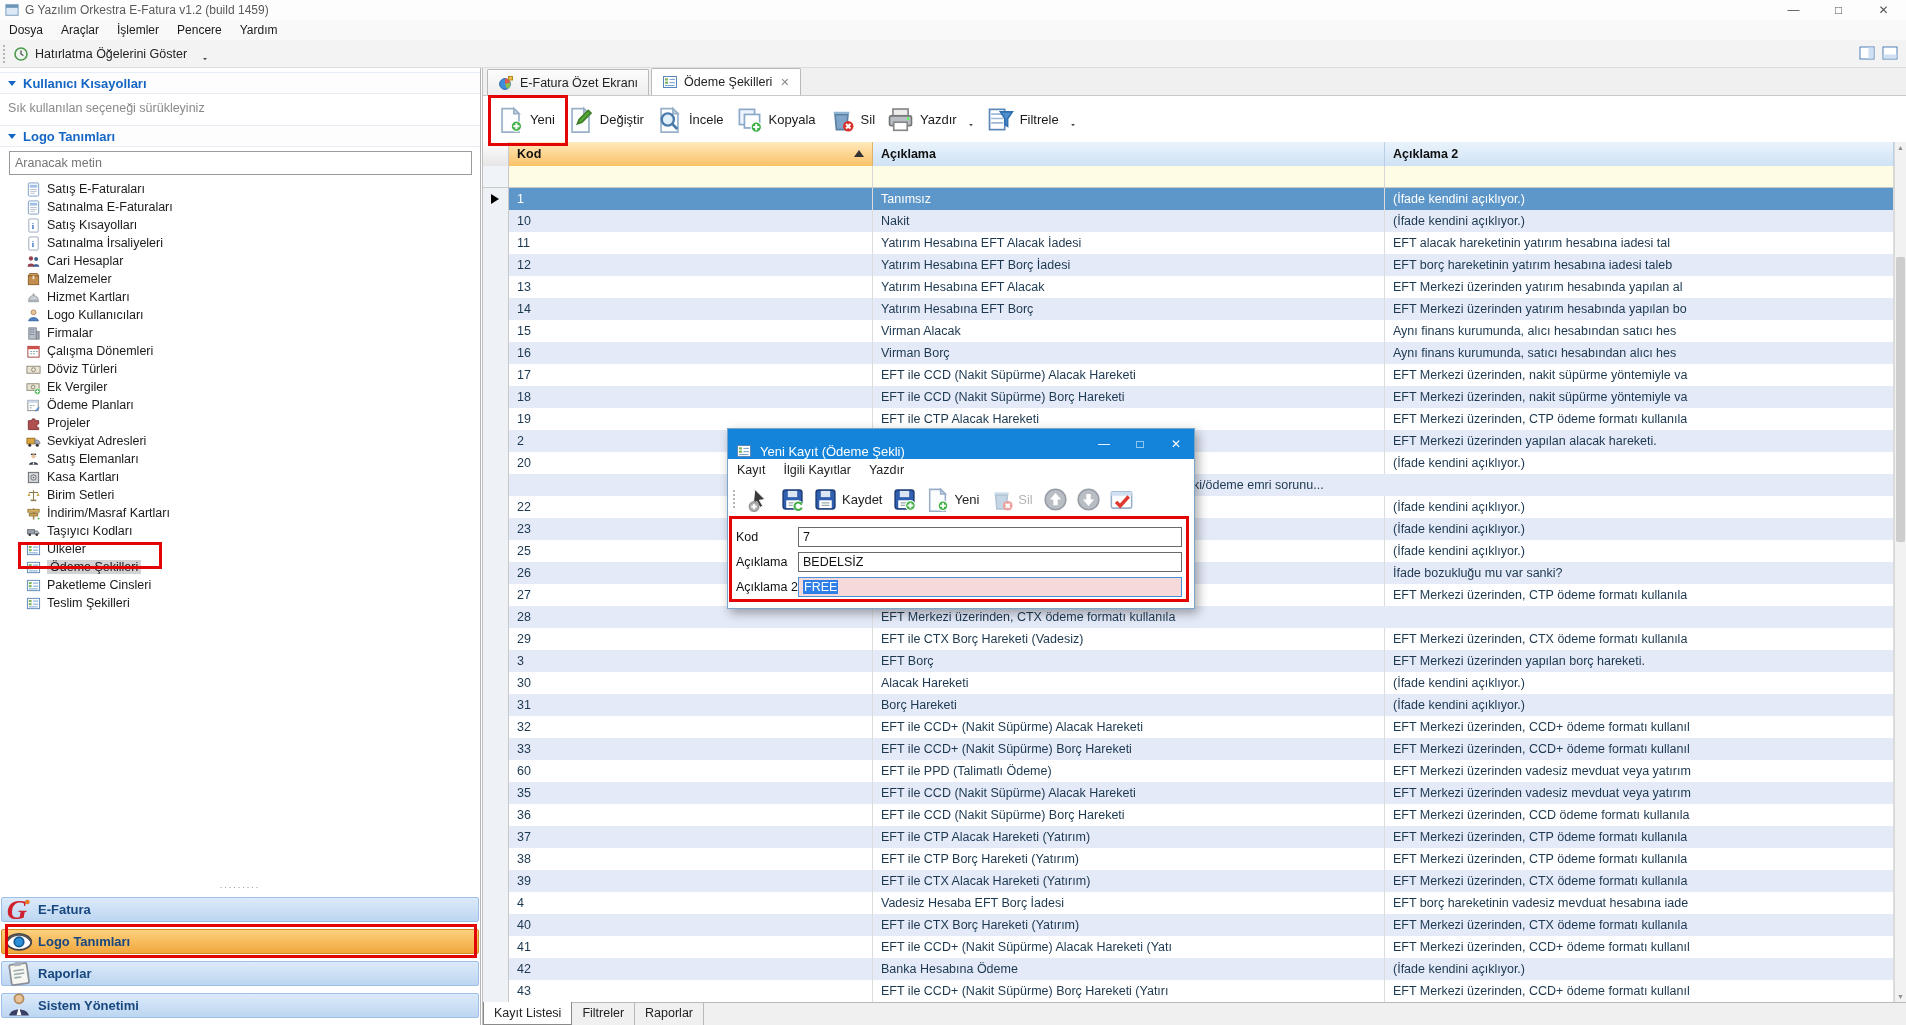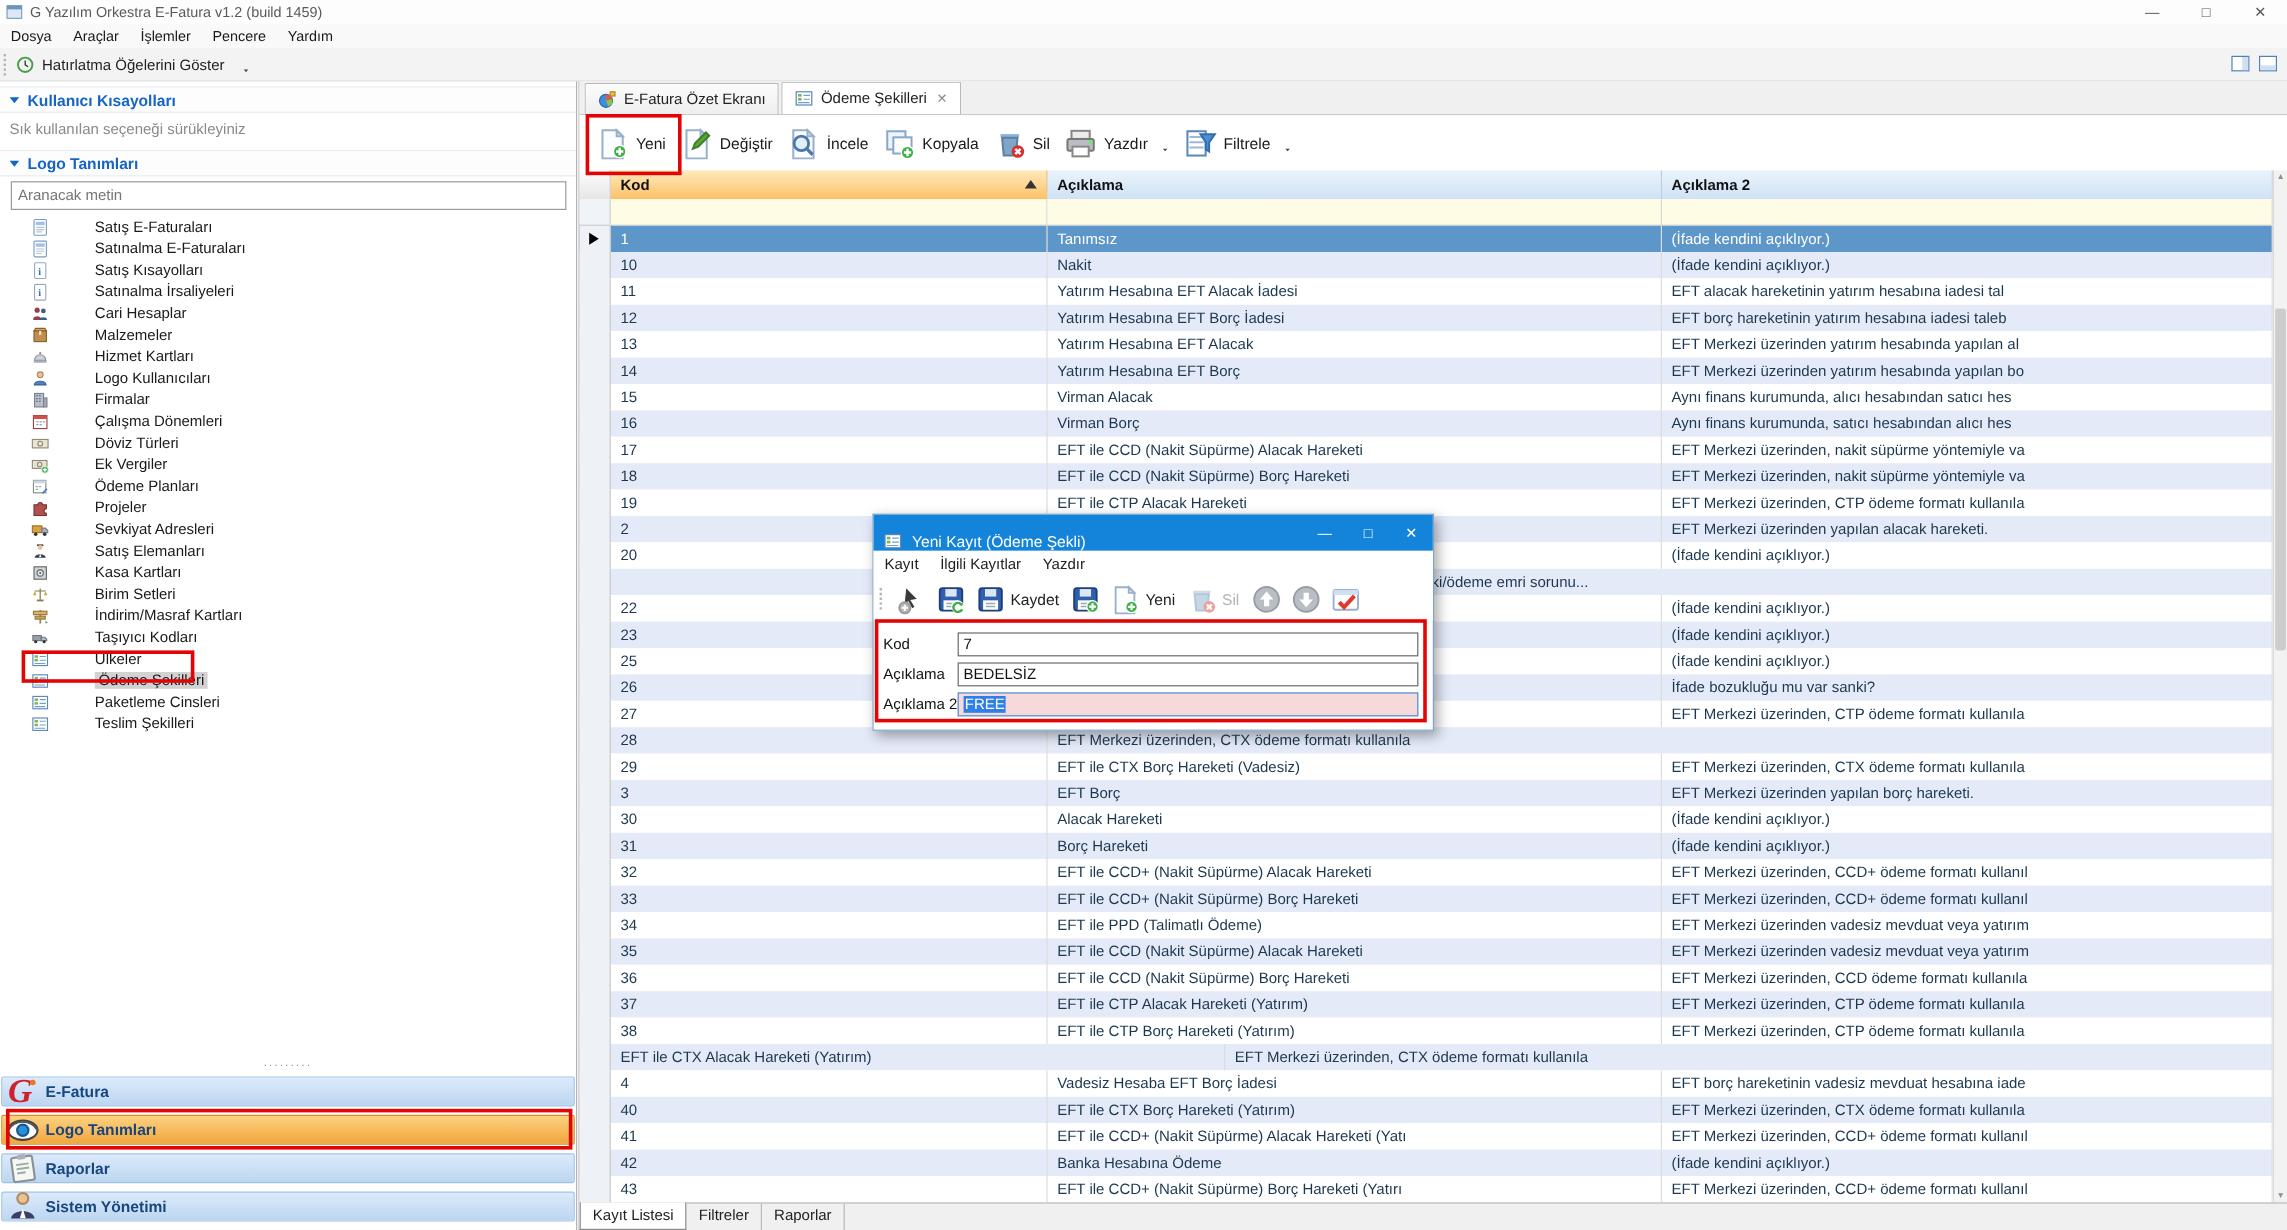--- a/index.html
+++ b/index.html
@@ -20,21 +20,21 @@
   .apptoolbar .right-ics { position:absolute; right:8px; top:5px; display:flex; gap:7px; }
   .apptoolbar .right-ics .ic { margin:0; }
 
   
   .sidebar { position:absolute; left:0; top:68px; width:481px; bottom:0; background:#fff; border-right:1px solid #b3b3b3; }
   .side-header { height:22px; display:flex; align-items:center; padding-left:8px; color:#1566c4; font-weight:bold; font-size:13px; border-top:1px solid #e7edf5; border-bottom:1px solid #e7edf5; background:#fdfdfd; margin-top:4px; }
   .side-header .tri { width:0; height:0; border-left:4px solid transparent; border-right:4px solid transparent; border-top:5px solid #1566c4; margin-right:7px; }
   .side-hint { padding:7px 8px 6px 8px; color:#8a8a8a; font-size:12.5px; }
   .side-search { display:block; width:463px; margin:4px 9px 5px 9px; height:24px; border:1px solid #9a9a9a; font-size:12.5px; padding:0 5px; color:#555; font-family:"Liberation Sans",sans-serif; }
   .tree { margin-top:2px; }
-  .tree-item { height:18px; display:flex; align-items:center; padding-left:26px; font-size:12.5px; color:#1a1a1a; cursor:default;gap:32px; }
+  .tree-item { height:18px; display:flex; align-items:center; padding-left:26px; font-size:12.5px; color:#1a1a1a; cursor:default; }
   .tree-item .ic { width:15px; height:15px; margin-right:6px; flex:none; }
   .tree-item .lbl.sel { background:#d2d2d2; padding:0 3px; }
   .nav-dots { position:absolute; top:813px; left:0; right:0; text-align:center; color:#8a8a8a; font-size:9px; letter-spacing:2px; line-height:8px; }
   .nav-panel { position:absolute; left:1px; width:478px; height:25px; border:1px solid #9ec1e8; border-radius:2px; background:linear-gradient(#dceafb,#bcd6f0); display:flex; align-items:center; padding-left:36px; font-size:13px; font-weight:bold; color:#17477e; }
   .nav-panel.active { background:linear-gradient(#fcd17f,#f2a73d); border-color:#d09028; }
   .nav-panel .ic { position:absolute; left:3px; top:-3px; width:28px; height:28px; }
 
   
   .content { position:absolute; left:482px; top:68px; right:0; bottom:0; background:#fff; border-left:1px solid #c0c0c0; }
   .tabstrip { position:absolute; left:0; top:0; right:0; height:28px; background:#f0f0f0; border-bottom:1px solid #c9c9c9; display:flex; align-items:flex-end; padding-left:4px; }
@@ -653,21 +653,21 @@
         <div class="gc" style="flex: 1 1 0%;">EFT Merkezi üzerinden, CCD+ ödeme formatı kullanıl</div>
       </div>
       <div class="grow alt">
         <div class="gc gut" style="width: 26px; flex: 0 0 auto;"></div>
         <div class="gc" style="width: 364px; flex: 0 0 auto;">33</div>
         <div class="gc" style="width: 512px; flex: 0 0 auto;">EFT ile CCD+ (Nakit Süpürme) Borç Hareketi</div>
         <div class="gc" style="flex: 1 1 0%;">EFT Merkezi üzerinden, CCD+ ödeme formatı kullanıl</div>
       </div>
       <div class="grow">
         <div class="gc gut" style="width: 26px; flex: 0 0 auto;"></div>
-        <div class="gc" style="width: 364px; flex: 0 0 auto;">34</div>
+        <div class="gc" style="width: 364px; flex: 0 0 auto;">60</div>
         <div class="gc" style="width: 512px; flex: 0 0 auto;">EFT ile PPD (Talimatlı Ödeme)</div>
         <div class="gc" style="flex: 1 1 0%;">EFT Merkezi üzerinden vadesiz mevduat veya yatırım</div>
       </div>
       <div class="grow alt">
         <div class="gc gut" style="width: 26px; flex: 0 0 auto;"></div>
         <div class="gc" style="width: 364px; flex: 0 0 auto;">35</div>
         <div class="gc" style="width: 512px; flex: 0 0 auto;">EFT ile CCD (Nakit Süpürme) Alacak Hareketi</div>
         <div class="gc" style="flex: 1 1 0%;">EFT Merkezi üzerinden vadesiz mevduat veya yatırım</div>
       </div>
       <div class="grow">
@@ -683,20 +683,21 @@
         <div class="gc" style="flex: 1 1 0%;">EFT Merkezi üzerinden, CTP ödeme formatı kullanıla</div>
       </div>
       <div class="grow">
         <div class="gc gut" style="width: 26px; flex: 0 0 auto;"></div>
         <div class="gc" style="width: 364px; flex: 0 0 auto;">38</div>
         <div class="gc" style="width: 512px; flex: 0 0 auto;">EFT ile CTP Borç Hareketi (Yatırım)</div>
         <div class="gc" style="flex: 1 1 0%;">EFT Merkezi üzerinden, CTP ödeme formatı kullanıla</div>
       </div>
       <div class="grow alt">
         <div class="gc gut" style="width: 26px; flex: 0 0 auto;"></div>
+        <div class="gc" style="width: 364px; flex: 0 0 auto;">39</div>
         <div class="gc" style="width: 512px; flex: 0 0 auto;">EFT ile CTX Alacak Hareketi (Yatırım)</div>
         <div class="gc" style="flex: 1 1 0%;">EFT Merkezi üzerinden, CTX ödeme formatı kullanıla</div>
       </div>
       <div class="grow">
         <div class="gc gut" style="width: 26px; flex: 0 0 auto;"></div>
         <div class="gc" style="width: 364px; flex: 0 0 auto;">4</div>
         <div class="gc" style="width: 512px; flex: 0 0 auto;">Vadesiz Hesaba EFT Borç İadesi</div>
         <div class="gc" style="flex: 1 1 0%;">EFT borç hareketinin vadesiz mevduat hesabına iade</div>
       </div>
       <div class="grow alt">

